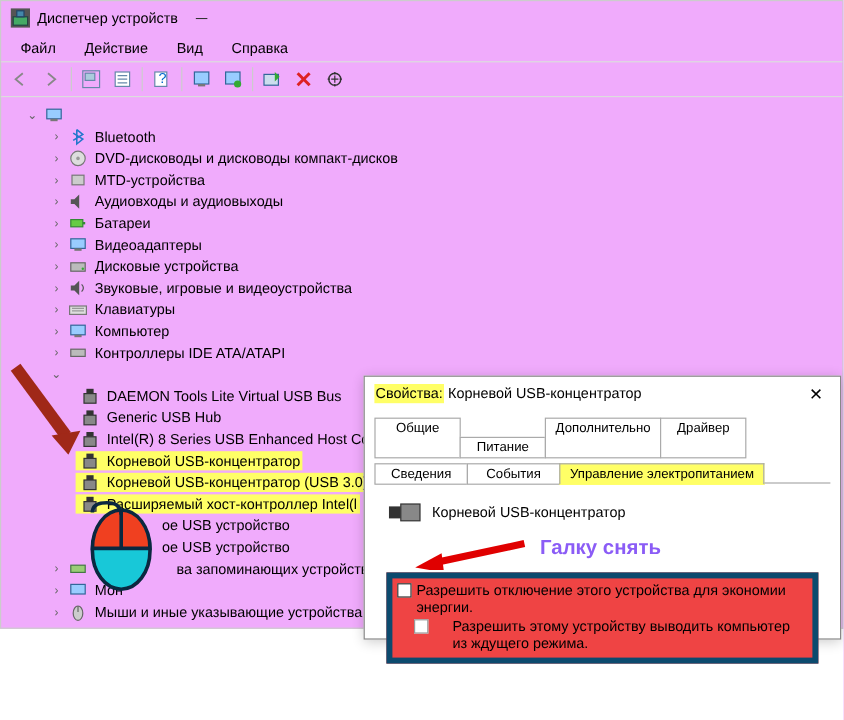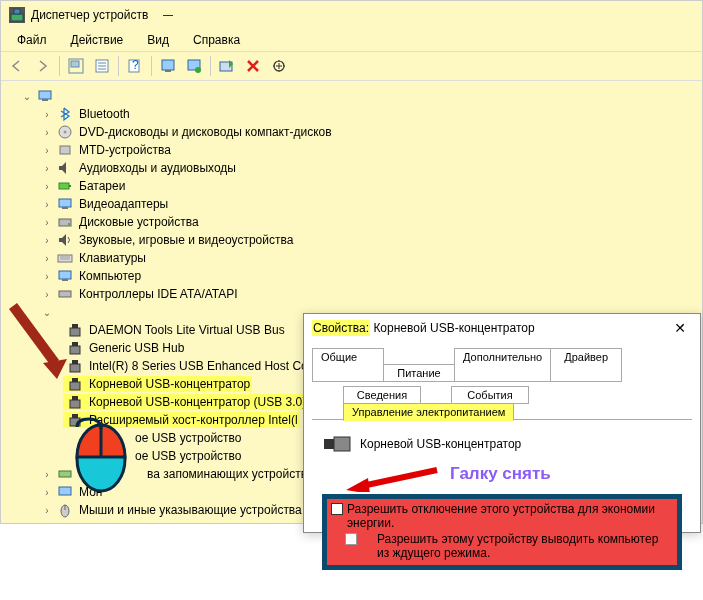--- a/index.html
+++ b/index.html
@@ -1,17 +1,17 @@
 <!DOCTYPE html>
 <html><head>
 <meta charset="utf-8">
 <style>
 * { margin: 0; padding: 0; box-sizing: border-box; font-family: 'Segoe UI', Tahoma, sans-serif; font-size: 12px; }
 body { width: 703px; height: 600px; background: #fff; overflow: hidden; position: relative; }
-.window { border: 1px solid #ccc; background: #fef9c3; }
+.window { border: 1px solid #ccc; background: #f0abfc; }
 .titlebar { display: flex; align-items: center; padding: 4px 8px; height: 28px; }
 .titlebar-icon { width: 16px; height: 16px; margin-right: 6px; background: #555; }
 .titlebar-btn { width: 40px; height: 100%; display: flex; align-items: center; justify-content: center; cursor: pointer; }
 .menubar { display: flex; gap: 4px; padding: 2px 6px; height: 22px; align-items: center; }
 .menuitem { padding: 2px 10px; cursor: pointer; }
 .toolbar { display: flex; gap: 2px; padding: 2px 4px; border-top: 1px solid #ddd; border-bottom: 1px solid #ddd; align-items: center; height: 30px; }
 .tb-btn { width: 24px; height: 24px; display: flex; align-items: center; justify-content: center; cursor: pointer; border: 1px solid transparent; position: relative; }
 .tb-sep { width: 1px; height: 20px; background: #ccc; margin: 0 2px; }
 .tree { padding: 6px 4px 4px 4px; position: relative; }
 .tree-row { display: flex; align-items: center; height: 18px; white-space: nowrap; }
@@ -24,21 +24,21 @@
 .hl-yellow-row { background: #ffff66; display: inline-flex; align-items: center; }
 .red-arrow { position: absolute; z-index: 5; }
 .mouse-cursor { position: absolute; z-index: 6; }
 .dialog { position: absolute; left: 303px; top: 313px; width: 398px; height: 220px; border: 1px solid #888; background: #fff; z-index: 10; box-shadow: 0 2px 10px rgba(0,0,0,0.2); }
 .dialog-title { display: flex; align-items: center; padding: 11px 8px; height: 28px; }
 .dialog-title .t { flex: 1; }
 .dialog-title .hl { background: #ffff66; padding: 1px 1px; }
 .close-x { font-size: 14px; cursor: pointer; padding: 2px 6px; }
 .tabs { display: flex; flex-wrap: wrap; padding: 6px 8px 0 8px; border-bottom: none; margin-bottom: -1px; position: relative; }
 .tab { border: 1px solid #aaa; padding: 2px 8px; background: #fff; margin-right: -1px; font-size: 11px; cursor: pointer; margin-bottom: -1px; }
-.tab.row2 { margin-top: 0; margin-left: 31px; }
+.tab.row2 { margin-top: 0; }
 .tab.active { background: #ffff66; border-bottom: 1px solid #ffff66; z-index: 1; position: relative; }
 .tab.wide { min-width: 144px; text-align: center; }
 .dialog-body { padding: 10px 10px 6px 10px; border-top: 1px solid #aaa; margin: 0 8px; }
 .device-line { display: flex; align-items: center; gap: 8px; padding: 4px 2px 10px 2px; }
 .device-icon { width: 28px; height: 20px; }
 .anno-text { color: #8b5cf6; font-weight: bold; font-size: 17px; }
 .pm-block { background: #ef4444; border: 5px solid #0c4a6e; padding: 2px 4px 4px 4px; }
 .chk-line { display: flex; align-items: flex-start; gap: 4px; padding: 1px 0; font-size: 11px; }
 .chk { width: 12px; height: 12px; border: 1px solid #333; background: #fff; flex-shrink: 0; margin-top: 1px; }
 .chk.inner { border: 1px solid #999; }
@@ -345,21 +345,21 @@
 <div class="dialog">
   <div class="dialog-title">
     <span class="t">
       <span class="hl">Свойства:</span>
       <span>Корневой USB-концентратор</span>
     </span>
     <span class="close-x">✕</span>
   </div>
 
   <div class="tabs">
-    <div class="tab" style="min-width:72px;text-align:left;">Общие</div>
+    <div class="tab" style="min-width:72px;text-align:center;">Общие</div>
     <div class="tab" style="min-width:72px;text-align:center;margin-top:16px;">Питание</div>
     <div class="tab" style="min-width:94px;text-align:center;">Дополнительно</div>
     <div class="tab" style="min-width:72px;text-align:center;">Драйвер</div>
   </div>
   <div class="tabs">
     <div class="tab row2" style="min-width:78px;text-align:center;">Сведения</div>
     <div class="tab row2" style="min-width:78px;text-align:center;">События</div>
     <div class="tab row2 active wide">Управление электропитанием</div>
   </div>
 

